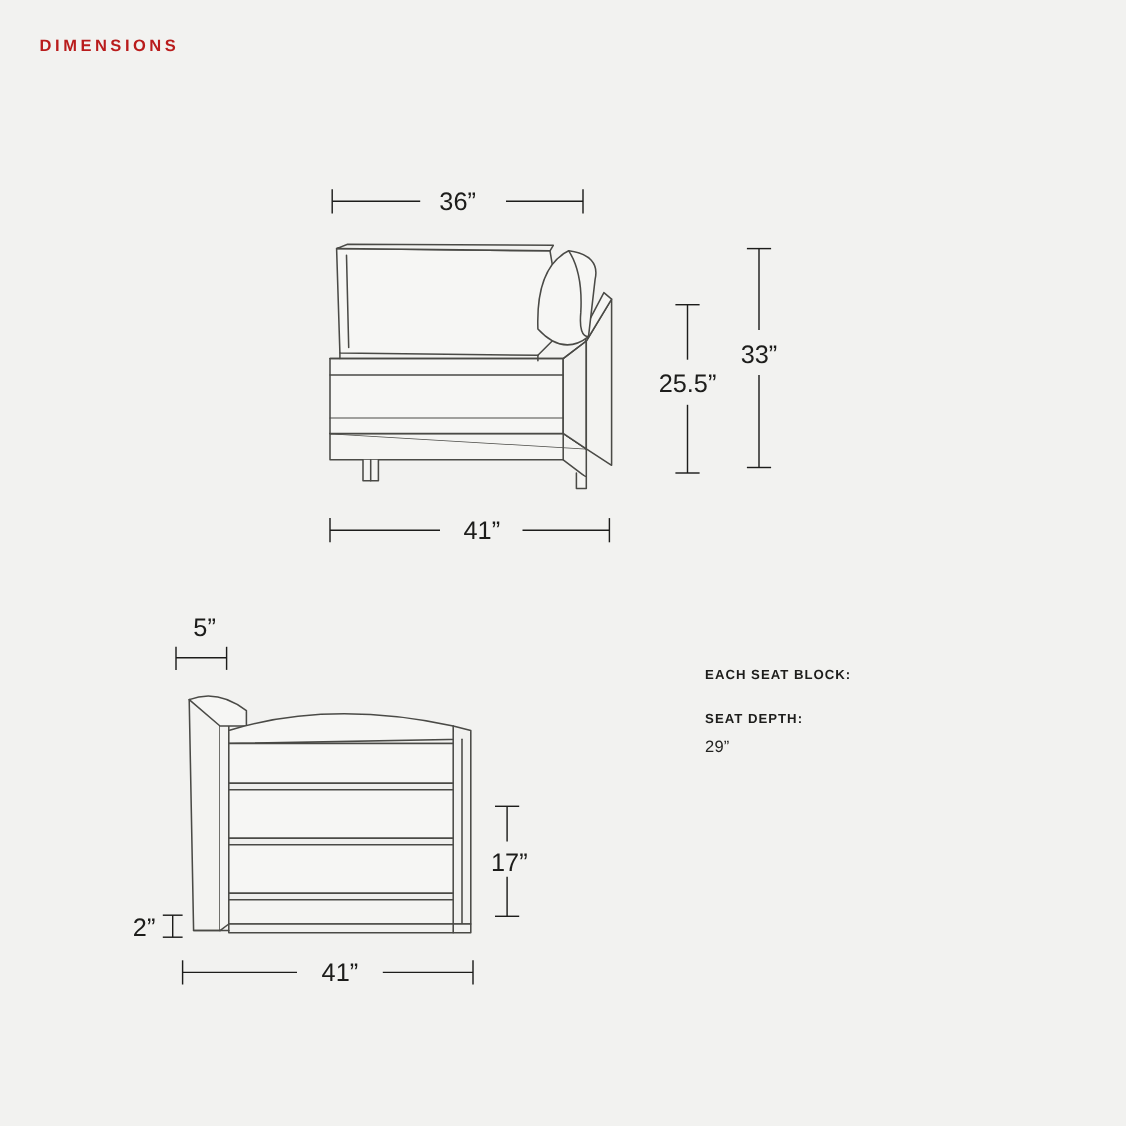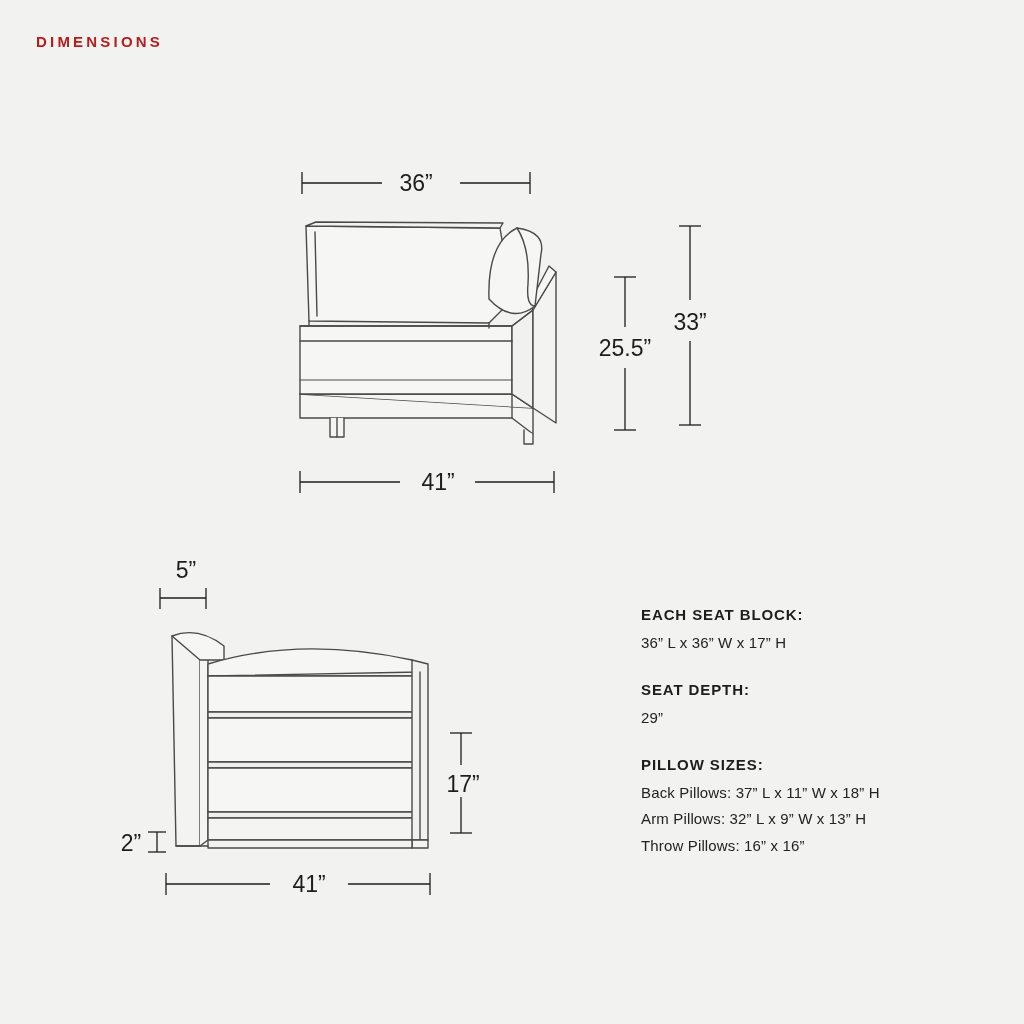--- a/index.html
+++ b/index.html
@@ -41,21 +41,21 @@
     position: absolute;
     left: 641px;
     top: 606px;
     width: 340px;
   }
   .spec-group {
     margin-bottom: 26px;
   }
   .spec-group:last-child { margin-bottom: 0; }
   .spec-head {
-    font-size: 15px;
+    font-size: 12px;
     font-weight: bold;
     letter-spacing: 0.9px;
     margin-bottom: 9px;
     color: #1d1d1b;
   }
   .spec-line {
     font-size: 15px;
     letter-spacing: 0.15px;
     line-height: 1.52;
     color: #232321;
@@ -197,30 +197,23 @@
       <line x1="430" y1="873" x2="430" y2="895"></line>
     </g>
     <text class="dim-text" x="309" y="892" text-anchor="middle">41”</text>
 
   </svg>
 
   <div class="specs">
 
     <div class="spec-group">
       <div class="spec-head">EACH SEAT BLOCK:</div>
-      <div class="spec-line">36” L x 36” W x 17” H</div>
     </div>
 
     <div class="spec-group">
       <div class="spec-head">SEAT DEPTH:</div>
       <div class="spec-line">29”</div>
     </div>
 
-    <div class="spec-group">
-      <div class="spec-head">PILLOW SIZES:</div>
-      <div class="spec-line">Back Pillows: 37” L x 11” W x 18” H</div>
-      <div class="spec-line">Arm Pillows: 32” L x 9” W x 13” H</div>
-      <div class="spec-line">Throw Pillows: 16” x 16”</div>
-    </div>
 
   </div>
 
 </div>
 
 </body></html>

